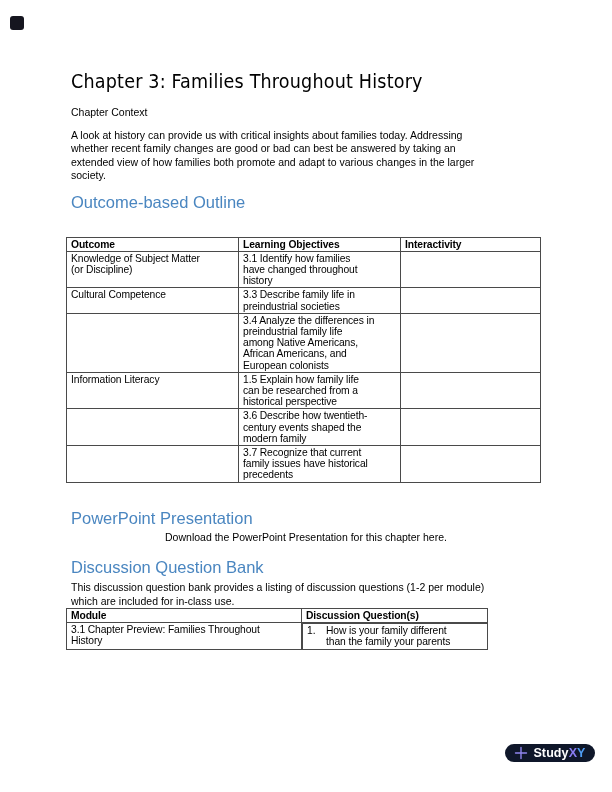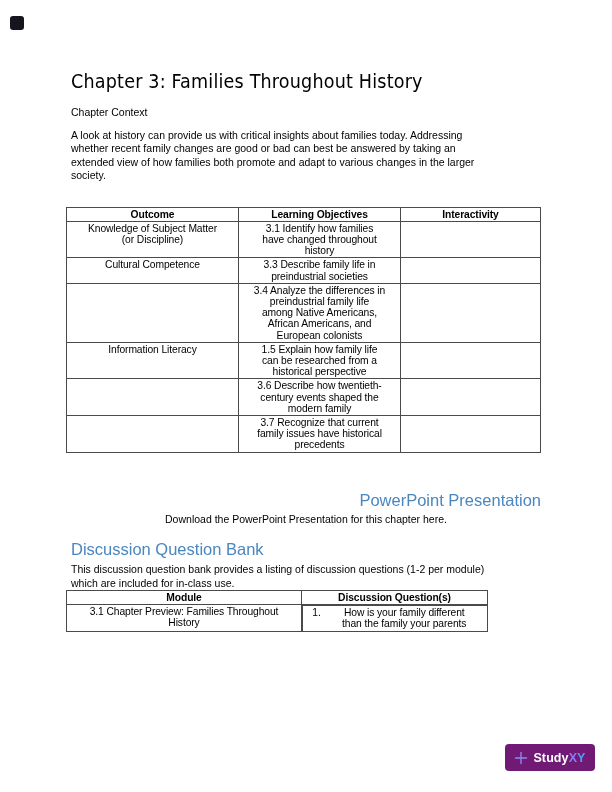--- a/index.html
+++ b/index.html
@@ -12,40 +12,40 @@
 
   .doc-title{margin:70px 0 0;font-size:19.5px;line-height:23px;font-weight:normal;
              letter-spacing:.2px;font-family:"DejaVu Sans","Liberation Sans",sans-serif;
              font-stretch:condensed;}
   .subtitle{margin-top:13px;font-size:10.5px;line-height:13.4px;}
   .body-text{margin:9.6px 0 0;font-size:10.5px;line-height:13.4px;}
   .pre{white-space:pre-line;}
 
   .section-heading{margin:9px 0 0;font-size:16.5px;line-height:21px;font-weight:400;
                    color:#4a86c0;}
-  .heading-ppt{margin-top:37px;text-align:right;}
+  .heading-ppt{margin-top:25px;}
   .heading-dqb{margin-top:13px;}
   .after-heading{margin-top:2px;text-align:center;}
   .after-heading-dqb{margin-top:3px;}
 
   table{border-collapse:collapse;table-layout:fixed;margin-left:-5px;
         font-size:10.3px;line-height:11.2px;letter-spacing:-0.1px;}
   .outline-table{margin-top:24px;width:474px;}
   .discussion-table{width:421px;}
-  th,td{border:1px solid #4a4a4a;padding:1px 4px;vertical-align:top;text-align:center;
+  th,td{border:1px solid #4a4a4a;padding:1px 4px;vertical-align:top;text-align:left;
         white-space:pre-line;overflow:hidden;}
   th{font-weight:bold;}
   .ot-c1{width:172px;} .ot-c2{width:162px;} .ot-c3{width:140px;}
   .dt-c1{width:235px;} .dt-c2{width:186px;}
   .list-cell{display:flex;}
   .list-cell .marker{flex:0 0 19px;}
   .list-cell .q-text{flex:1 1 auto;white-space:pre-line;}
 
-  .logo{position:absolute;left:505px;top:744px;width:90px;height:27px;border-radius:4px;
-        background:#701a75;display:flex;align-items:center;justify-content:center;gap:5px;}
+  .logo{position:absolute;left:505px;top:744px;width:90px;height:18px;border-radius:12px;
+        background:#0f172a;display:flex;align-items:center;justify-content:center;gap:5px;}
   .logo-text{font-size:12.5px;font-weight:bold;color:#ffffff;letter-spacing:.1px;}
   .logo-x{color:#8a7df2;} .logo-y{color:#4f9df5;}
   .plus-icon{display:block;}
 </style>
 </head>
 <body>
 
 <div class="page">
 
   <div class="corner-mark"></div>
@@ -54,20 +54,21 @@
 
     <h1 class="doc-title">Chapter 3: Families Throughout History</h1>
 
     <div class="subtitle">Chapter Context</div>
 
     <p class="body-text pre">A look at history can provide us with critical insights about families today. Addressing
 whether recent family changes are good or bad can best be answered by taking an
 extended view of how families both promote and adapt to various changes in the larger
 society.</p>
 
+    <h2 class="section-heading">Outcome-based Outline</h2>
 
     <table class="outline-table">
       <colgroup>
           <col class="ot-c1">
           <col class="ot-c2">
           <col class="ot-c3">
         </colgroup>
       <thead>
           <tr>
             <th>Outcome</th>

